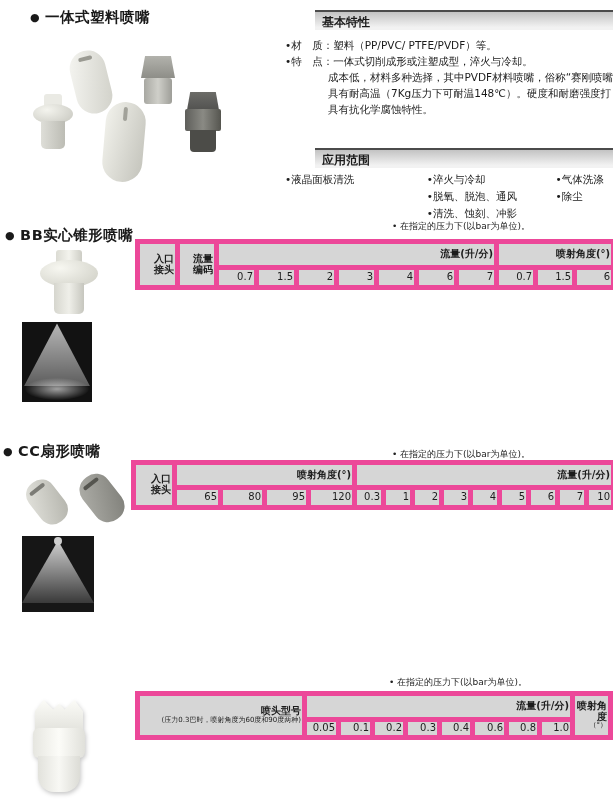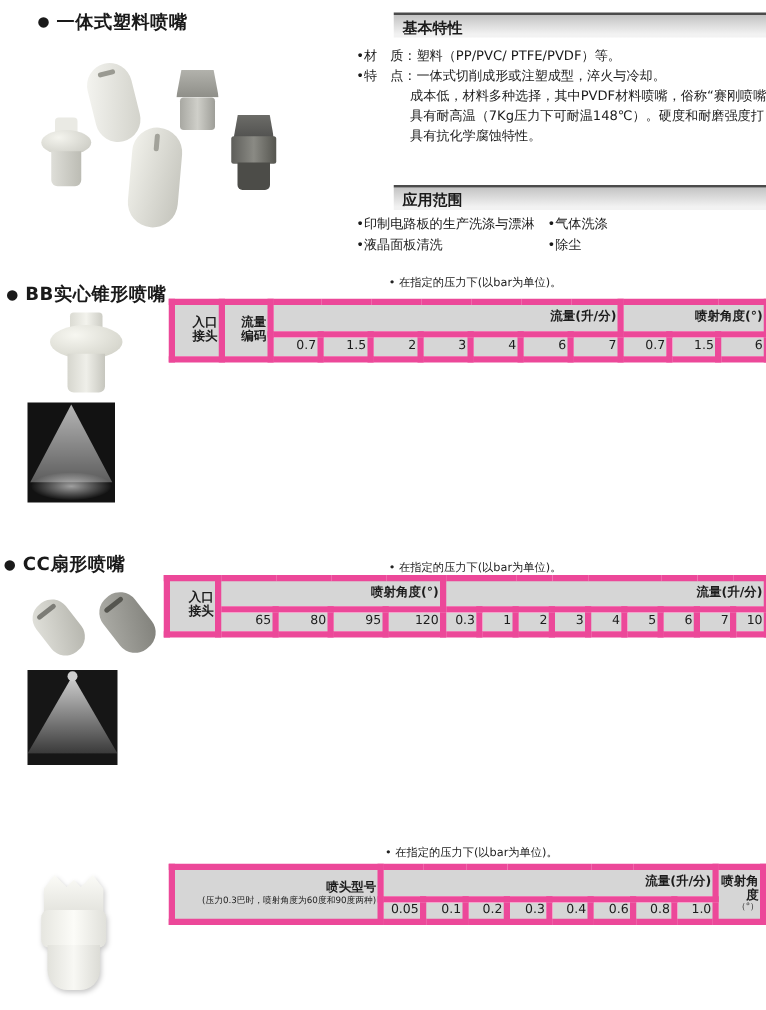--- a/index.html
+++ b/index.html
@@ -21,21 +21,21 @@
   .bline.ind{margin-left:43px;}
 
   
   #app-cols{position:absolute;left:285px;top:171px;width:328px;display:flex;font-size:10.5px;line-height:17px;}
   .app-col{white-space:nowrap;}
   .app-col:nth-child(1){width:153px;}
   .app-col:nth-child(2){width:113px;}
   .app-col:nth-child(3){width:62px;margin-left:24px;}
 
   
-  .note{position:absolute;width:300px;text-align:left;font-size:9px;color:#222;white-space:nowrap;}
+  .note{position:absolute;width:300px;text-align:center;font-size:9px;color:#222;white-space:nowrap;}
 
   
   .tblwrap{position:absolute;}
   .tblwrap table{border-collapse:collapse;table-layout:fixed;border:2px solid #333;}
   .tblwrap th,.tblwrap td{border:5px solid #ec4899;text-align:right;padding:0 1px;
         font-size:10px;color:#1c1c1c;overflow:hidden;}
   .tblwrap thead th{background:#d6d6d6;font-weight:bold;}
   .tblwrap thead tr:nth-child(2) th{font-weight:normal;height:15px;}
   .tblwrap thead tr:first-child th{height:21px;}
   .h-main{line-height:1.08;white-space:pre-line;}
@@ -147,22 +147,26 @@
       <div class="bline">•材　质：塑料（PP/PVC/ PTFE/PVDF）等。</div>
       <div class="bline">•特　点：一体式切削成形或注塑成型，淬火与冷却。</div>
       <div class="bline ind">成本低，材料多种选择，其中PVDF材料喷嘴，俗称“赛刚喷嘴”</div>
       <div class="bline ind">具有耐高温（7Kg压力下可耐温148℃）。硬度和耐磨强度打，</div>
       <div class="bline ind">具有抗化学腐蚀特性。</div>
     </div>
 
   <div class="g-header" style="left:283px;top:148px;">应用范围</div>
   <div id="app-cols">
       <div class="app-col">
-        <div class="app-item">•印制电路板的生产洗涤与漂淋</div>
         <div class="app-item">•液晶面板清洗</div>
+      </div>
+      <div class="app-col">
+        <div class="app-item">•淬火与冷却</div>
+        <div class="app-item">•脱氧、脱泡、通风</div>
+        <div class="app-item">•清洗、蚀刻、冲影</div>
       </div>
       <div class="app-col">
         <div class="app-item">•气体洗涤</div>
         <div class="app-item">•除尘</div>
       </div>
     </div>
 
   <div class="note" style="left:311px;top:220px;">• 在指定的压力下(以bar为单位)。</div>
   <div class="sec-title" style="left:5px;top:226px;">
     <span class="blt">●</span><span>BB实心锥形喷嘴</span>

